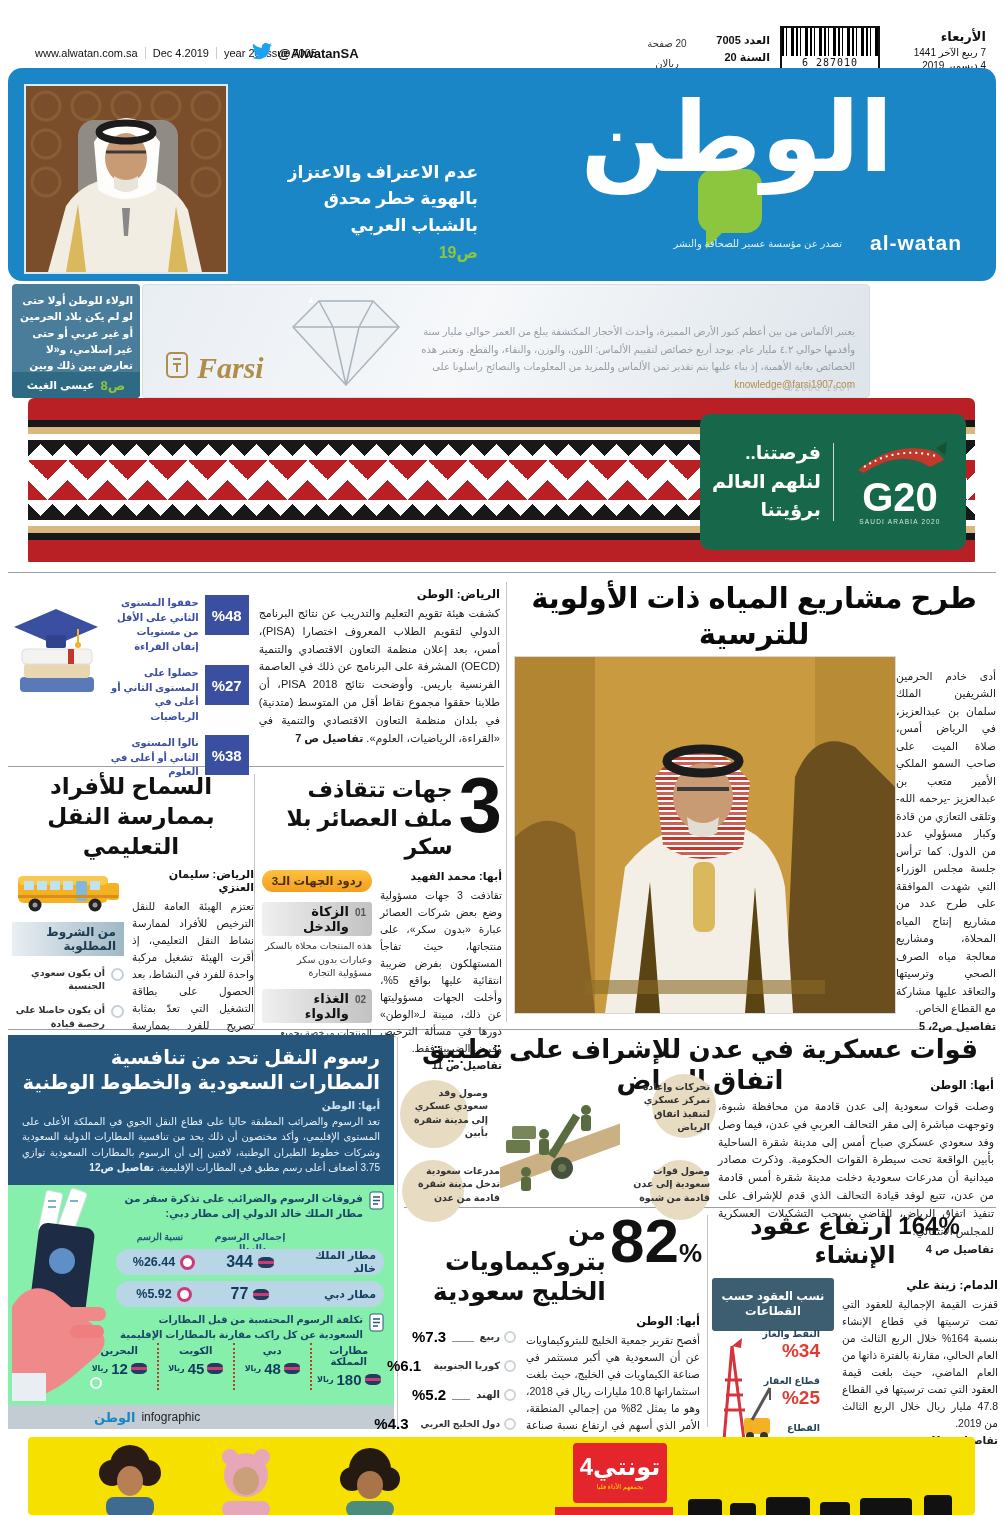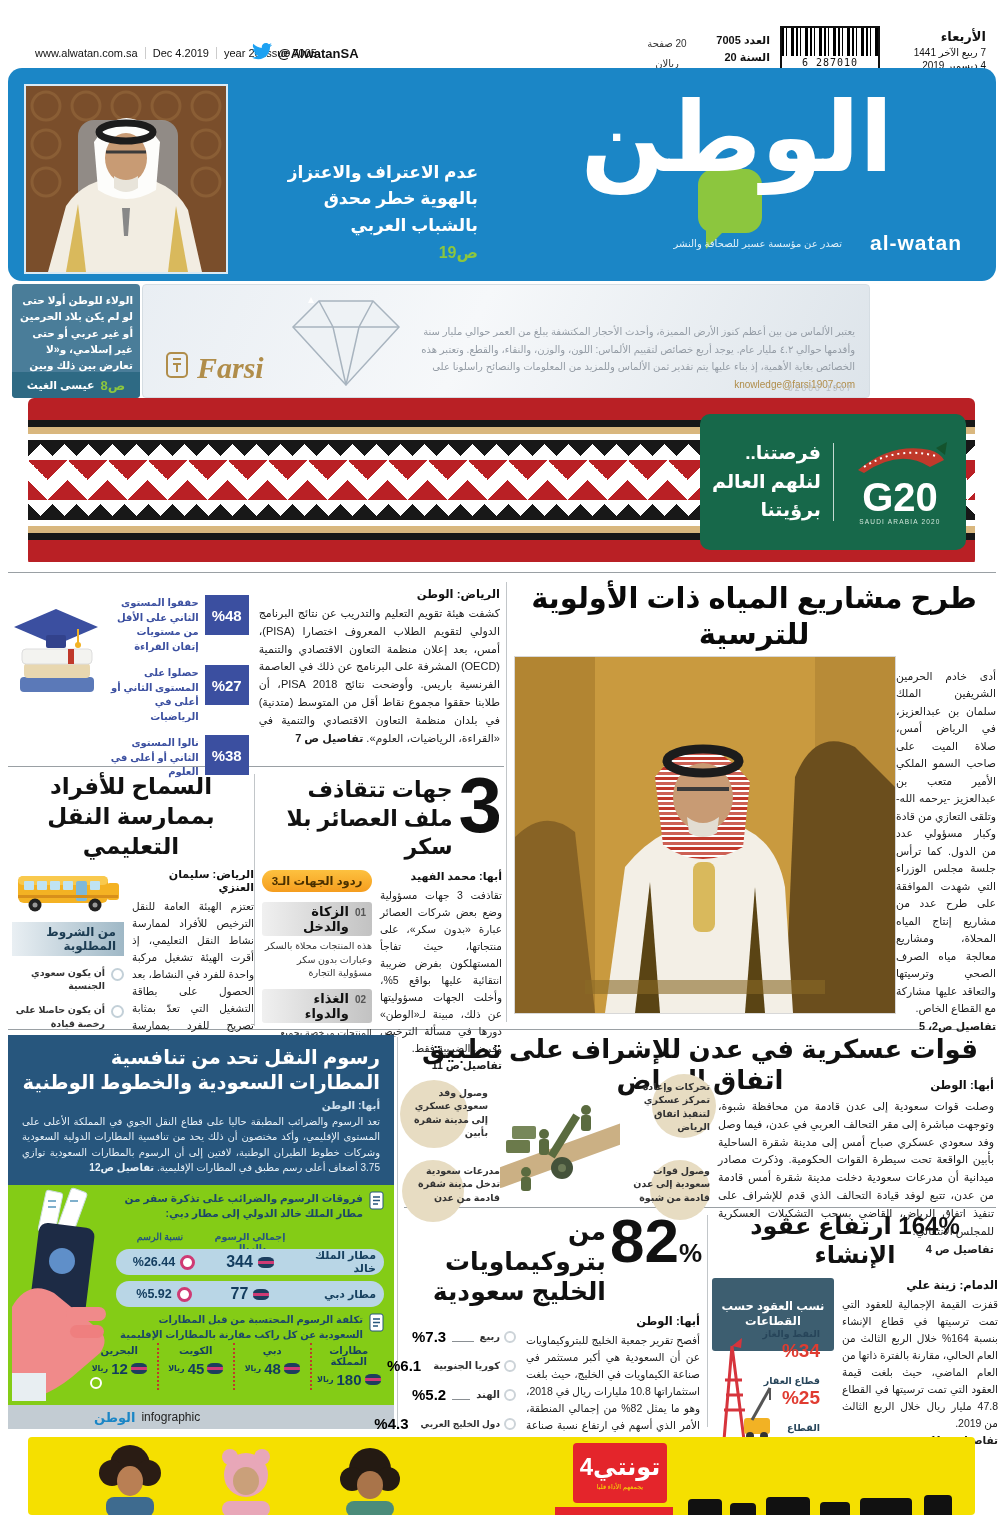--- a/index.html
+++ b/index.html
@@ -141,21 +141,21 @@
   #aden-callouts{position:absolute;left:0;top:46px;width:306px;height:126px;}
   .co{position:absolute;font-size:9.5px;font-weight:bold;color:#333;text-align:right;direction:rtl;line-height:1.4;z-index:2;}
   .co-bub{position:absolute;border-radius:50%;background:#e7dcc2;z-index:1;}
 
   
   #info{left:8px;top:1035px;width:386px;height:507px;border-radius:0;overflow:hidden;}
   #info-top{background:#27567d;height:150px;padding:10px 14px;box-sizing:border-box;color:#fff;direction:rtl;}
   #info-h{font-size:19.5px;font-weight:900;line-height:1.3;text-align:right;}
   #info-by{font-size:10.5px;font-weight:bold;color:#cfe0ee;margin:3px 0;}
   #info-body{font-size:10px;line-height:1.55;text-align:justify;color:#e8f1f8;}
-  #info-main{background:#84cc16;height:220px;position:relative;}
+  #info-main{background:#86efac;height:220px;position:relative;}
   .i-sec{position:absolute;right:10px;display:flex;direction:rtl;gap:6px;align-items:flex-start;width:268px;}
   .i-sec .t{font-size:10.5px;font-weight:900;color:#1c4668;text-align:right;line-height:1.45;}
   #i-headers{position:absolute;right:10px;top:46px;width:268px;display:flex;direction:rtl;
       font-size:9.5px;font-weight:bold;color:#27567d;}
   #i-headers .c1{width:84px;}#i-headers .c2{width:100px;text-align:center;}#i-headers .c3{width:80px;text-align:center;font-family:Liberation Serif, serif;}
   .i-row{position:absolute;right:10px;width:268px;height:26px;background:#b9d6e6;border-radius:13px;
       display:flex;direction:rtl;align-items:center;padding:0 8px;box-sizing:border-box;}
   .i-name{width:78px;font-size:11px;font-weight:900;color:#16405f;text-align:right;}
   .i-total{width:96px;display:flex;direction:rtl;align-items:center;justify-content:center;gap:5px;
       font-size:16px;font-weight:900;color:#123c5e;}
@@ -192,21 +192,21 @@
   .pe-item .vl{font-size:15px;font-weight:900;color:#000;}
 
   
   #cons{left:712px;top:1212px;width:286px;}
   #co-h{font-size:24px;font-weight:900;text-align:center;line-height:1.2;}
   #co-cols{display:flex;direction:rtl;gap:8px;margin-top:8px;}
   #co-right{width:156px;}
   #co-right .bodytxt{font-size:10.5px;}
   #co-left{width:122px;position:relative;}
   #co-side-h{background:#3d5e70;color:#fff;font-size:11.5px;font-weight:900;text-align:center;
-      border-radius:3px;padding:21px 4px;line-height:1.35;}
+      border-radius:3px;padding:11px 4px;line-height:1.35;}
   #co-rig{position:absolute;left:0;top:52px;}
   #co-secs{position:absolute;right:14px;top:50px;width:58px;text-align:right;}
   .sec{margin-bottom:13px;}
   .sec .sn{font-size:9.5px;font-weight:900;color:#27455a;line-height:1.3;}
   .sec .sv{font-size:19px;font-weight:900;color:#e03c31;}
 
   
   #bad{left:28px;top:1437px;width:947px;height:78px;background:#f5e000;border-radius:4px;overflow:hidden;}
   #bad-logo{position:absolute;left:545px;top:6px;width:94px;height:60px;background:#e4252b;border-radius:4px;
       display:flex;flex-direction:column;align-items:center;justify-content:center;}

